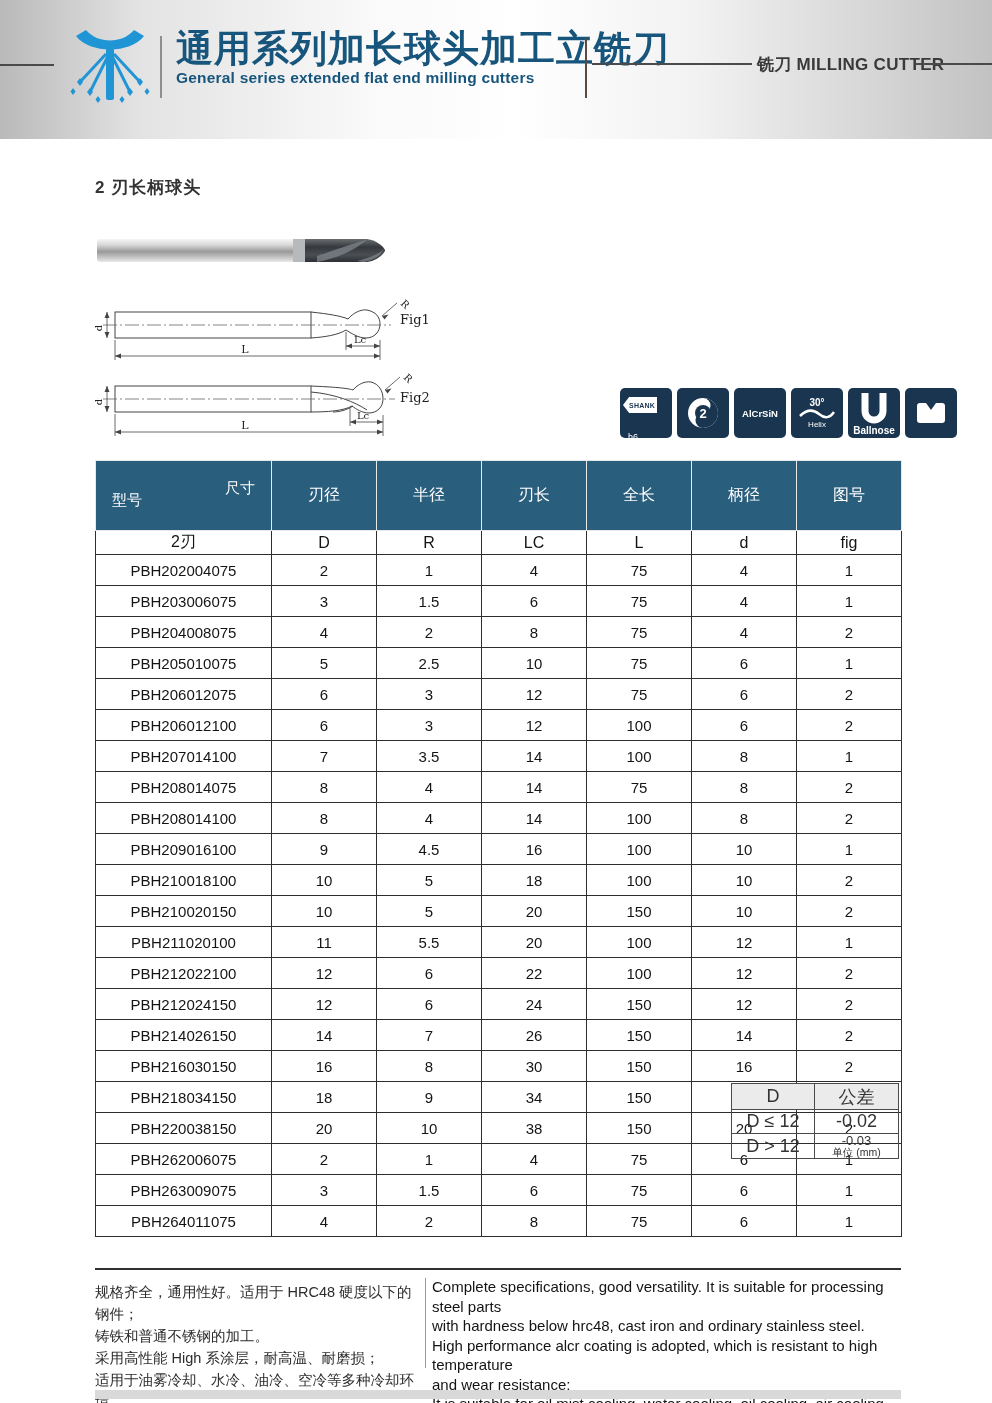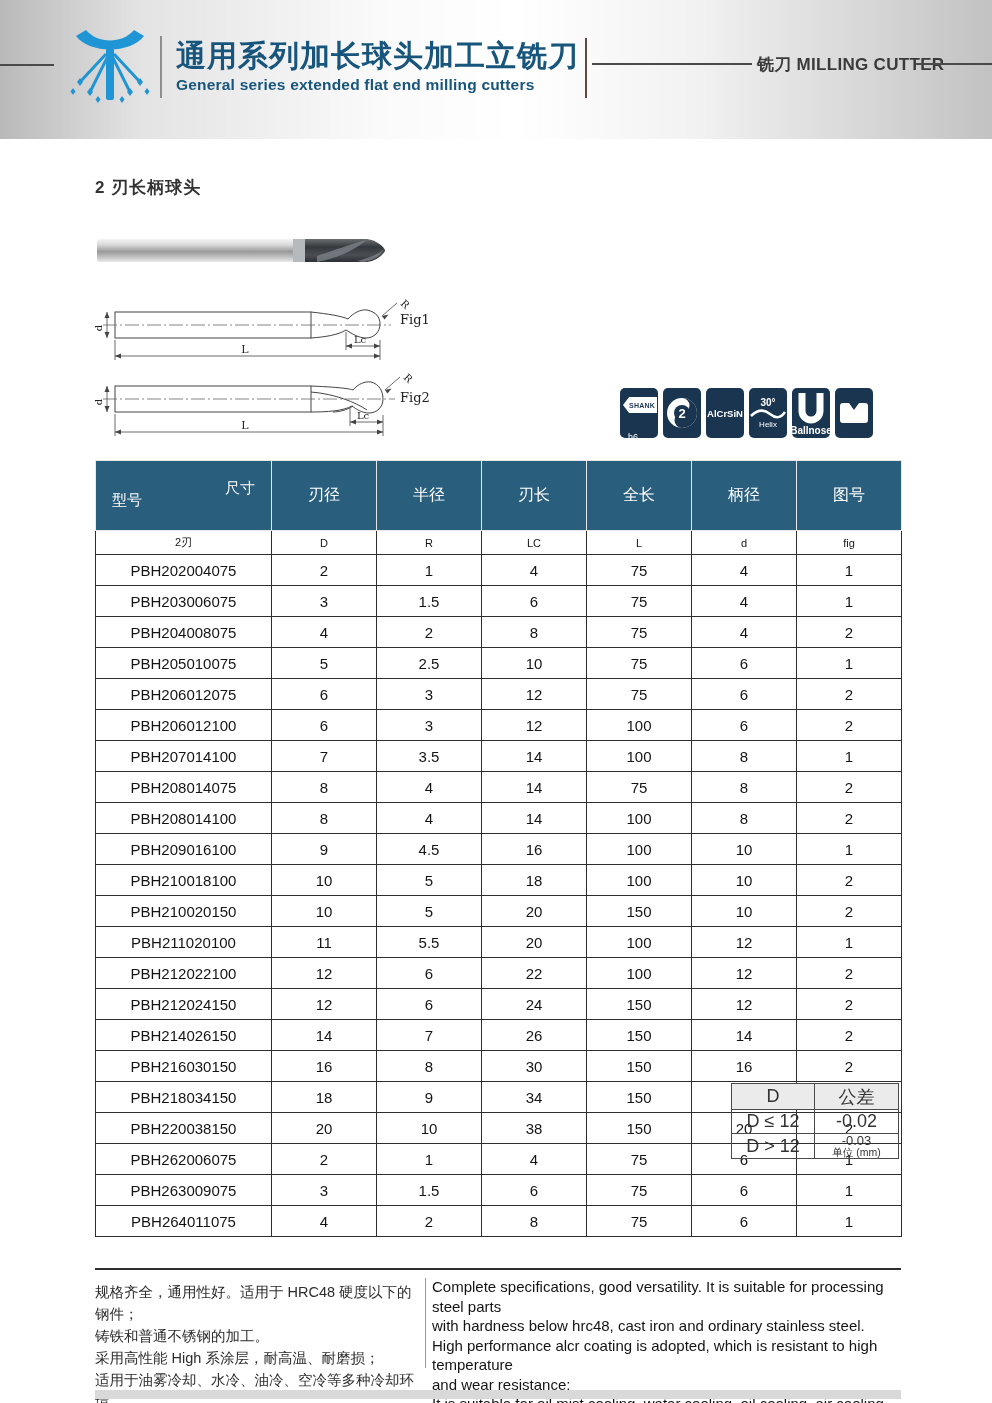--- a/index.html
+++ b/index.html
@@ -10,21 +10,21 @@
   
   .header { position:absolute; left:0; top:0; width:992px; height:139px;
     background:linear-gradient(90deg,#b9b9b9 0%,#e3e3e3 14%,#fafafa 38%,#ffffff 52%,#f2f2f2 70%,#d6d6d6 88%,#c2c2c2 100%); }
   .hline { position:absolute; background:#4a4a4a; height:2px; }
   .hline-left { left:0; top:64px; width:54px; }
   .hline-mid { left:592px; top:63px; width:160px; }
   .hline-right { left:916px; top:63px; width:76px; }
   .logo { position:absolute; left:68px; top:28px; }
   .logo-divider { position:absolute; left:160px; top:36px; width:2px; height:62px; background:#8f8f8f; }
   .title-block { position:absolute; left:176px; top:29px; }
-  .title-zh { font-size:30px; font-weight:bold; color:#17557c; letter-spacing:1px; line-height:40px;margin-top:7px; }
+  .title-zh { font-size:37px; font-weight:bold; color:#17557c; letter-spacing:1px; line-height:40px; }
   .title-en { font-size:15.5px; font-weight:bold; color:#17557c; line-height:18px; letter-spacing:0.2px; }
   .title-divider { position:absolute; left:585px; top:38px; width:2px; height:60px; background:#5a4a40; }
   .milling-label { position:absolute; left:757px; top:53px; font-size:17px; font-weight:bold; color:#3a3a3a; letter-spacing:0.3px; }
 
   
   .section-title { position:absolute; left:95px; top:176px; font-size:17px; font-weight:bold; color:#333; letter-spacing:1px; }
 
   
   .photo { position:absolute; left:95px; top:228px; }
 
@@ -32,38 +32,38 @@
   .fig { position:absolute; left:95px; }
   .fig1 { top:298px; }
   .fig2 { top:368px; }
   .fig-label { position:absolute; font-family:"DejaVu Serif","Liberation Serif",serif; font-size:13px; color:#222; }
   .fig1-label { left:400px; top:312px; }
   .fig2-label { left:400px; top:390px;text-align:right; }
   .fig svg text { font-family:"DejaVu Serif","Liberation Serif",serif; fill:#222; }
 
   
   .badges { position:absolute; left:620px; top:388px; display:flex; gap:5px; }
-  .badge { width:38px; height:50px; background:#1a3550; border-radius:5px; position:relative;
+  .badge { width:52px; height:50px; background:#1a3550; border-radius:5px; position:relative;
            color:#fff; display:flex; flex-direction:column; align-items:center; justify-content:center; overflow:hidden; }
   .badge .shank-shape { position:absolute; left:3px; top:9px; width:34px; height:16px; background:#ffffff;
        clip-path:polygon(0 50%,18% 0,100% 0,100% 100%,18% 100%); display:flex; align-items:center; justify-content:center; }
   .badge .shank-shape span { color:#1a3550; font-size:7px; font-weight:bold; letter-spacing:0.2px; margin-left:4px; }
   .badge .shank-sub { position:absolute; left:8px; top:44px; font-size:9px; color:#fff; }
   .badge .coat-text { font-size:9.5px; font-weight:bold; }
   .badge .deg { font-size:10px; font-weight:bold; line-height:11px; }
   .badge .helix-word { font-size:8px; line-height:9px; }
   .badge .ball-word { font-size:10px; font-weight:bold; line-height:9px; position:absolute; bottom:3px; }
 
   
   table.spec { position:absolute; left:95px; top:460px; width:806px; border-collapse:collapse; table-layout:fixed; }
   table.spec th { background:#2a5e7d; color:#ffffff; font-size:16px; font-weight:normal; border:1px solid #e8e8e8; }
   table.spec thead tr { height:70px; }
   table.spec td { border:1px solid #2e2e2e; text-align:center; font-size:15px; color:#141414; padding:0; }
   table.spec tr.subheader { height:24px; }
-  table.spec tr.subheader td { font-size:11px; }
+  table.spec tr.subheader td { font-size:16px; }
   table.spec tbody tr { height:31px; }
   .corner-cell { position:relative; padding:0;
      background-image:linear-gradient(to top right,transparent calc(50% - 0.8px),#ffffff calc(50% - 0.8px),#ffffff calc(50% + 0.8px),transparent calc(50% + 0.8px)); }
   .corner-bottom { position:absolute; left:16px; top:30px; font-size:15px; }
   .corner-top { position:absolute; right:16px; top:18px; font-size:15px; }
 
   
   table.tol { position:absolute; left:731px; top:1083px; width:167px; border-collapse:collapse; table-layout:fixed; }
   table.tol th { background:#ebebeb; font-size:18px; font-weight:normal; color:#333; border:1px solid #4a4a4a; height:26px; }
   table.tol td { border:1px solid #4a4a4a; text-align:center; font-size:18px; color:#333; height:24px; }

